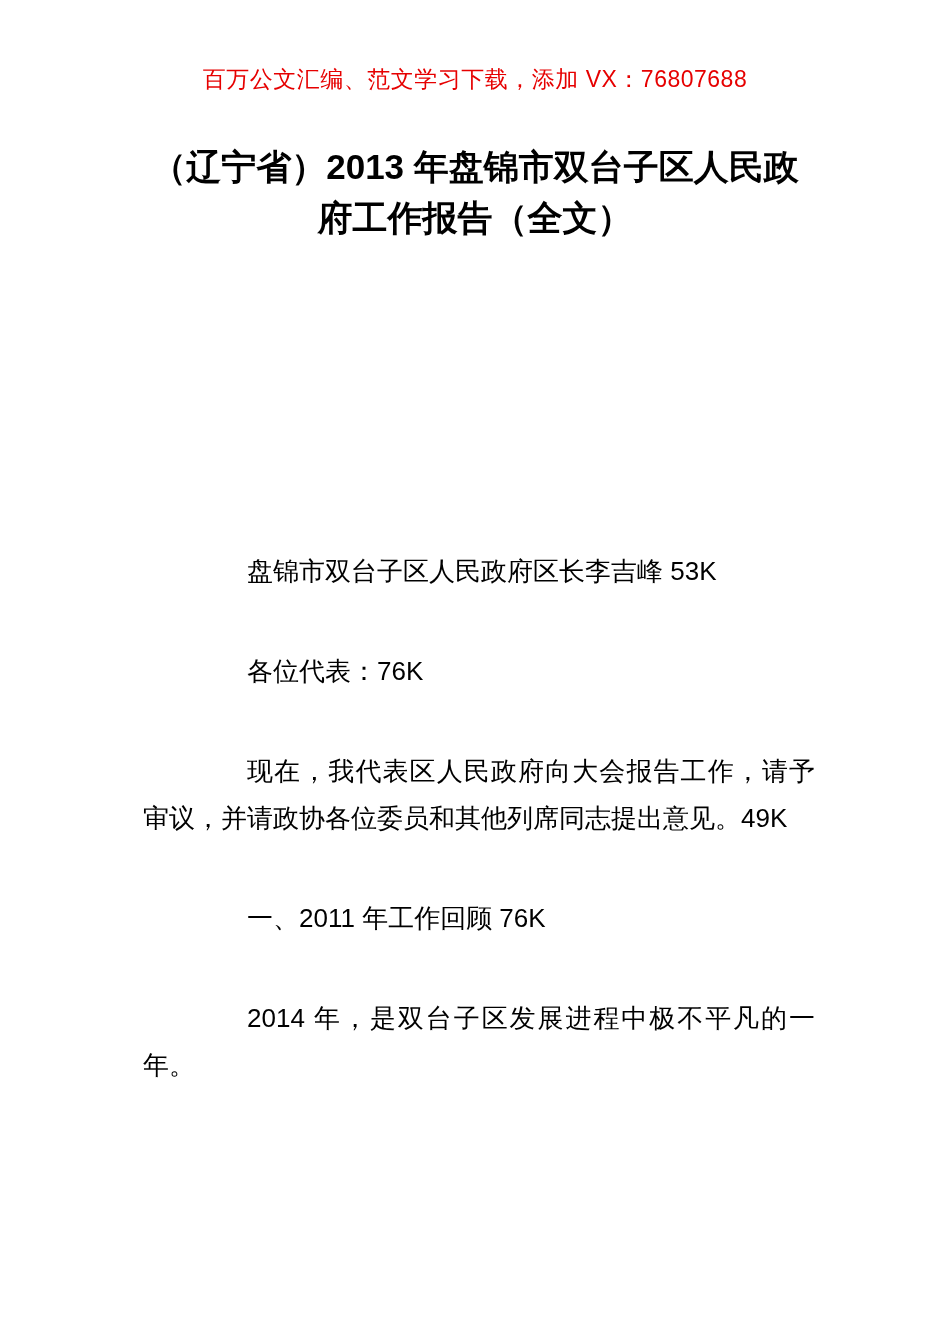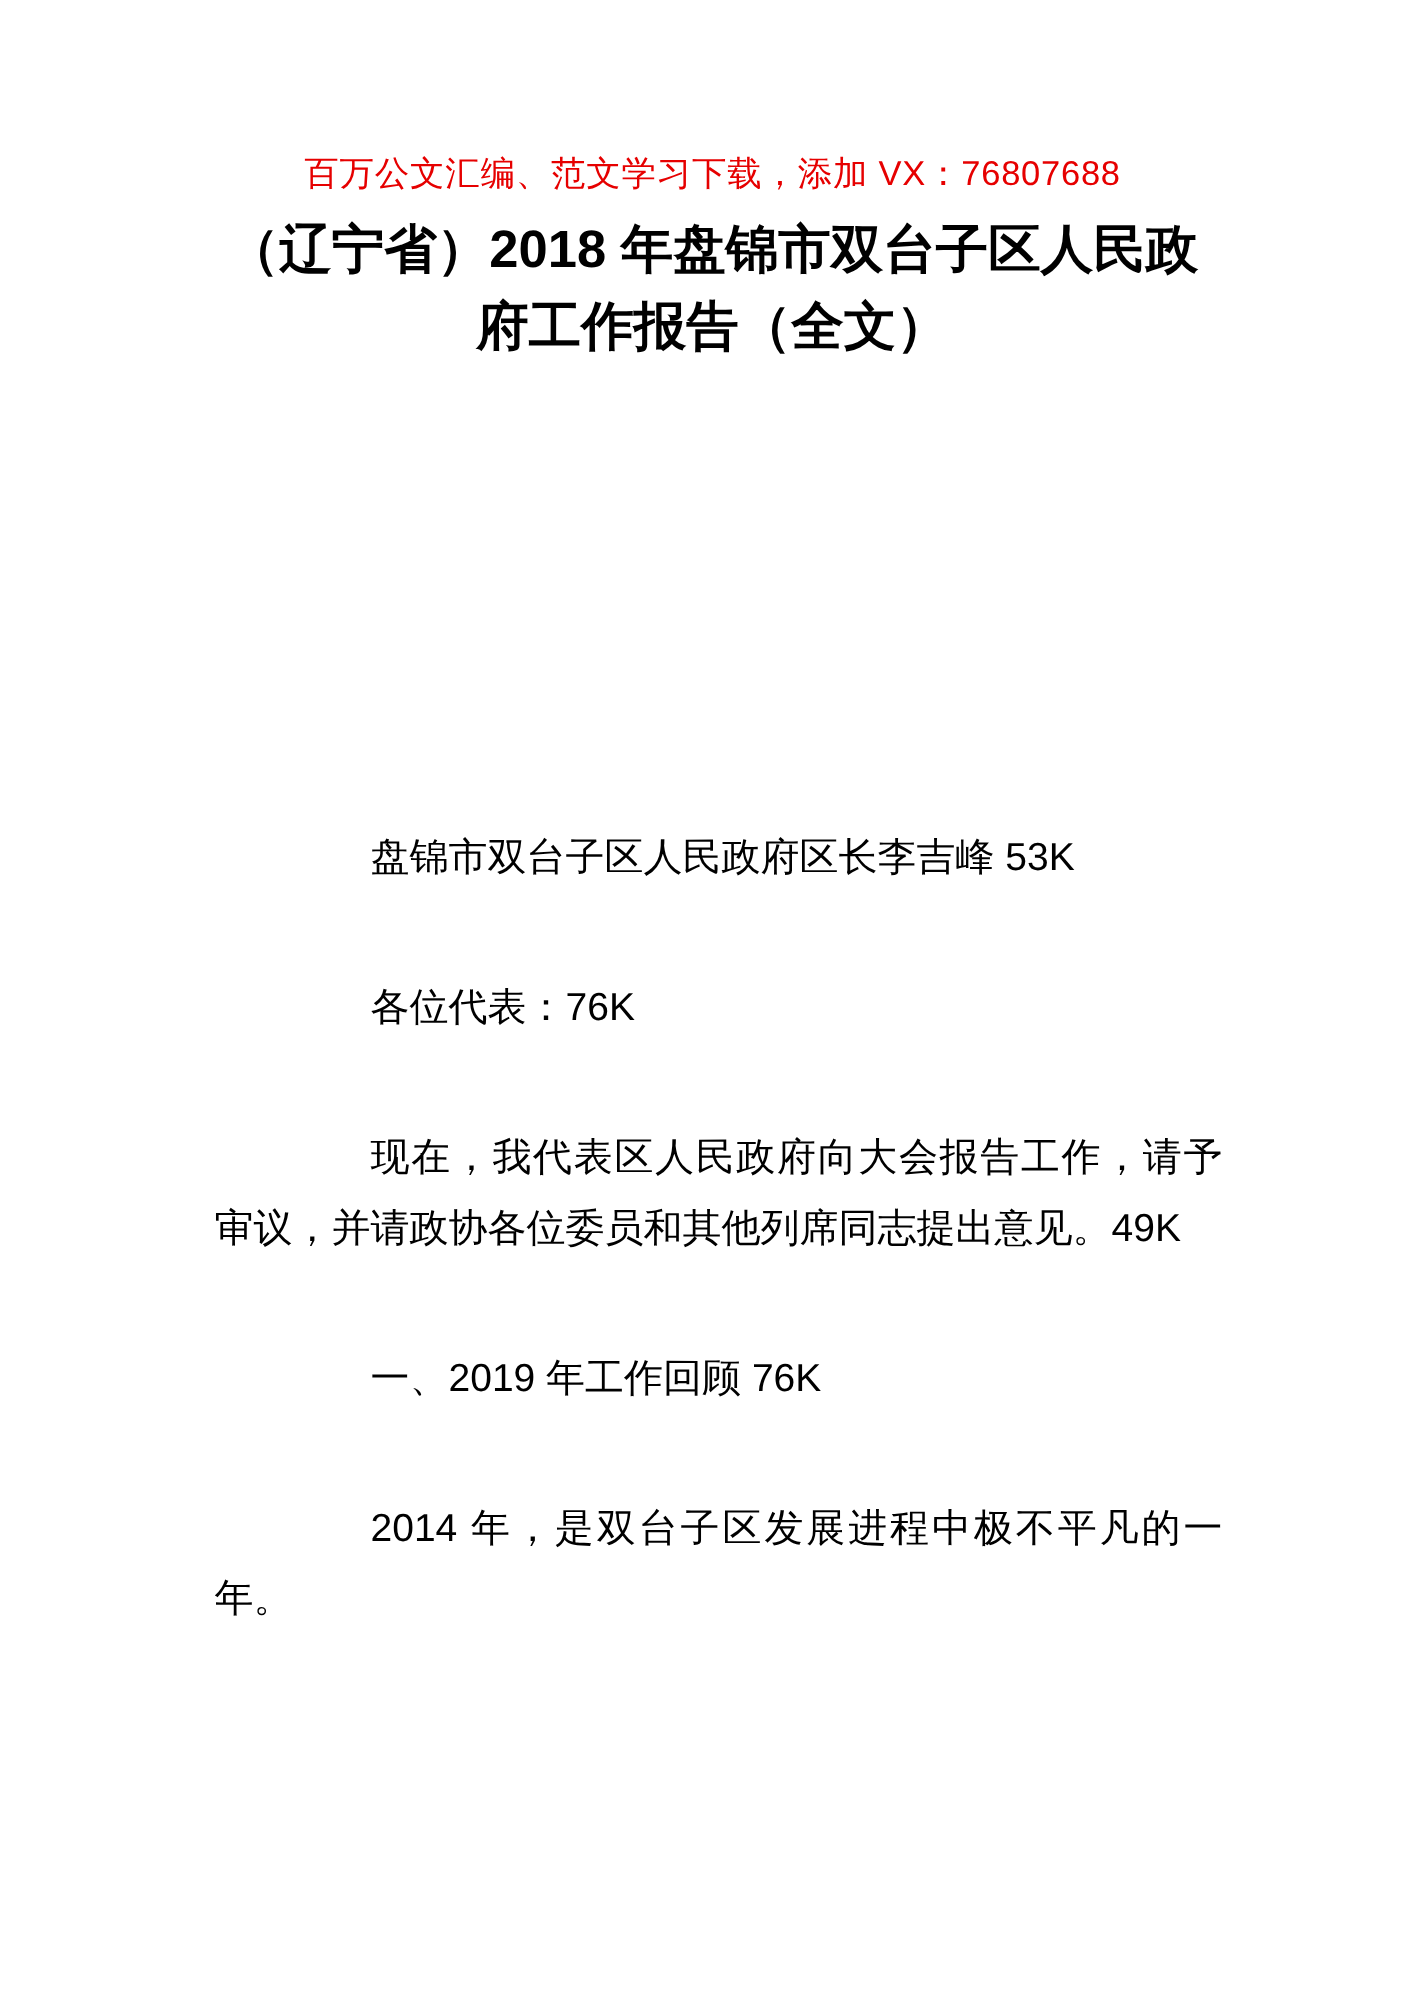--- a/index.html
+++ b/index.html
@@ -54,25 +54,25 @@
     padding: 0;
     text-indent: 104px;
     word-break: break-word;
   }
 </style>
 </head>
 <body>
 
 <div class="page">
 
-  <div class="banner" style="color: rgb(230, 0, 0); margin-top: 36px;">百万公文汇编、范文学习下载，添加 VX：76807688</div>
+  <div class="banner" style="color: rgb(230, 0, 0);">百万公文汇编、范文学习下载，添加 VX：76807688</div>
 
-  <h1 class="doc-title">（辽宁省）2018 年盘锦市双台子区人民政府工作报告（全文）</h1>
+  <h1 class="doc-title">（辽宁省）2013 年盘锦市双台子区人民政府工作报告（全文）</h1>
 
   <div class="content">
       <p>盘锦市双台子区人民政府区长李吉峰 53K</p>
       <p>各位代表：76K</p>
       <p>现在，我代表区人民政府向大会报告工作，请予审议，并请政协各位委员和其他列席同志提出意见。49K</p>
-      <p>一、2019 年工作回顾 76K</p>
+      <p>一、2011 年工作回顾 76K</p>
       <p>2014 年，是双台子区发展进程中极不平凡的一年。</p>
     </div>
 
 </div>
 
 </body></html>

